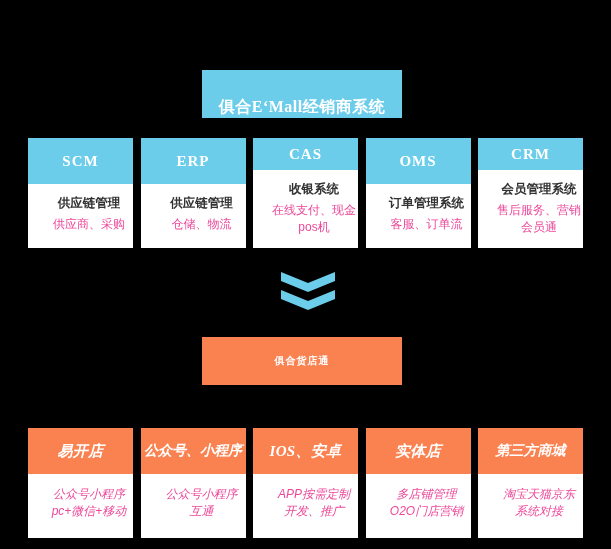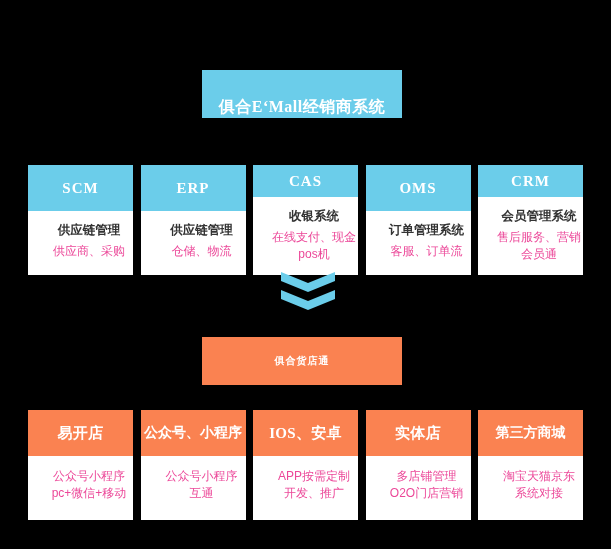--- a/index.html
+++ b/index.html
@@ -46,21 +46,21 @@
 
   
   .card-row {
     position: absolute;
     left: 28px;
     width: 555px;
     display: flex;
     justify-content: space-between;
   }
   .card-row.row-top { top: 138px; }
-  .card-row.row-bottom { top: 410px; }
+  .card-row.row-bottom { top: 428px; font-style: italic; }
 
   .card {
     width: 105px;
     background: #FFFFFF;
     box-sizing: border-box;
     display: flex;
     flex-direction: column;
     box-shadow: 0 1px 3px rgba(0,0,0,0.18);
   }
 
@@ -104,21 +104,21 @@
   }
 
   .card-desc {
     color: #ec4899;
     font-size: 12px;
     line-height: 17px;
     text-align: center;
   }
   .card-desc div { white-space: nowrap; }
 
-  .row-top .card { height: 110px; margin-top: 27px; }
+  .row-top .card { height: 110px; }
   .row-bottom .card { height: 110px; }
   .row-bottom .card-body { justify-content: center; padding-top: 6px; }
 
   
   .arrow-wrap {
     position: absolute;
     left: 281px;
     top: 272px;
     width: 54px;
     height: 40px;

